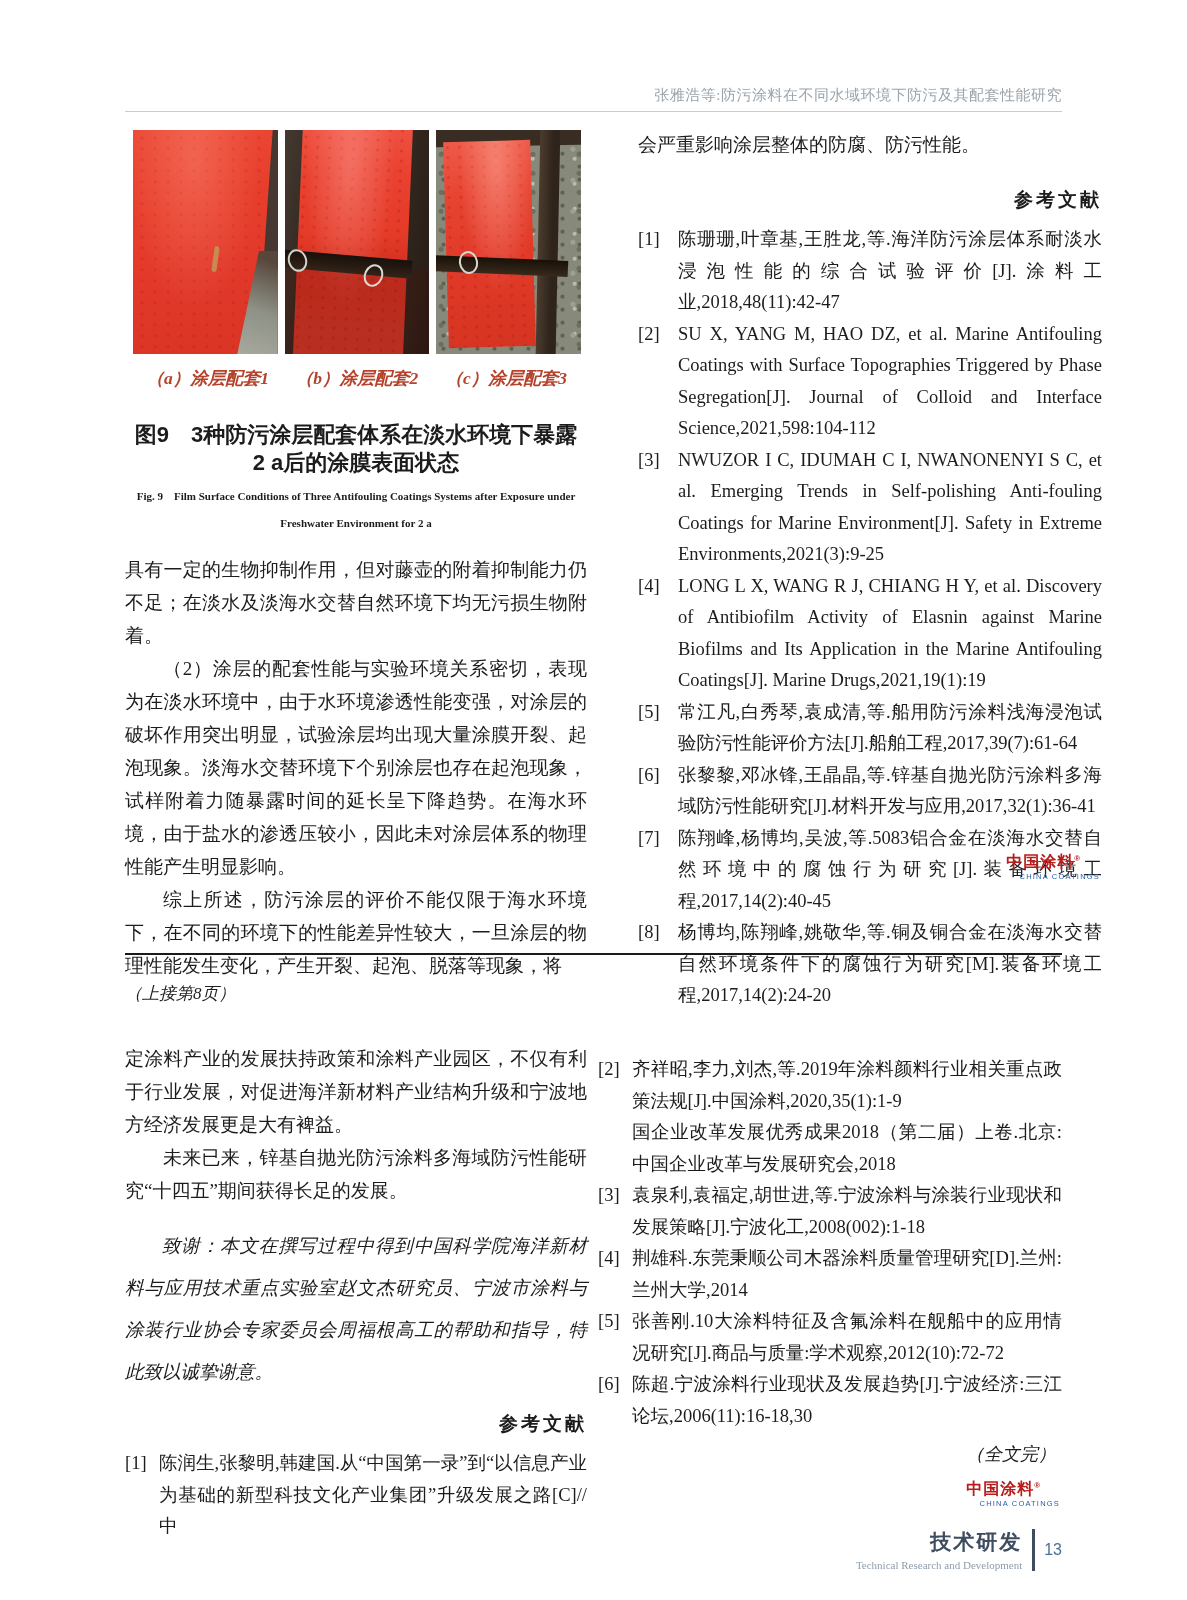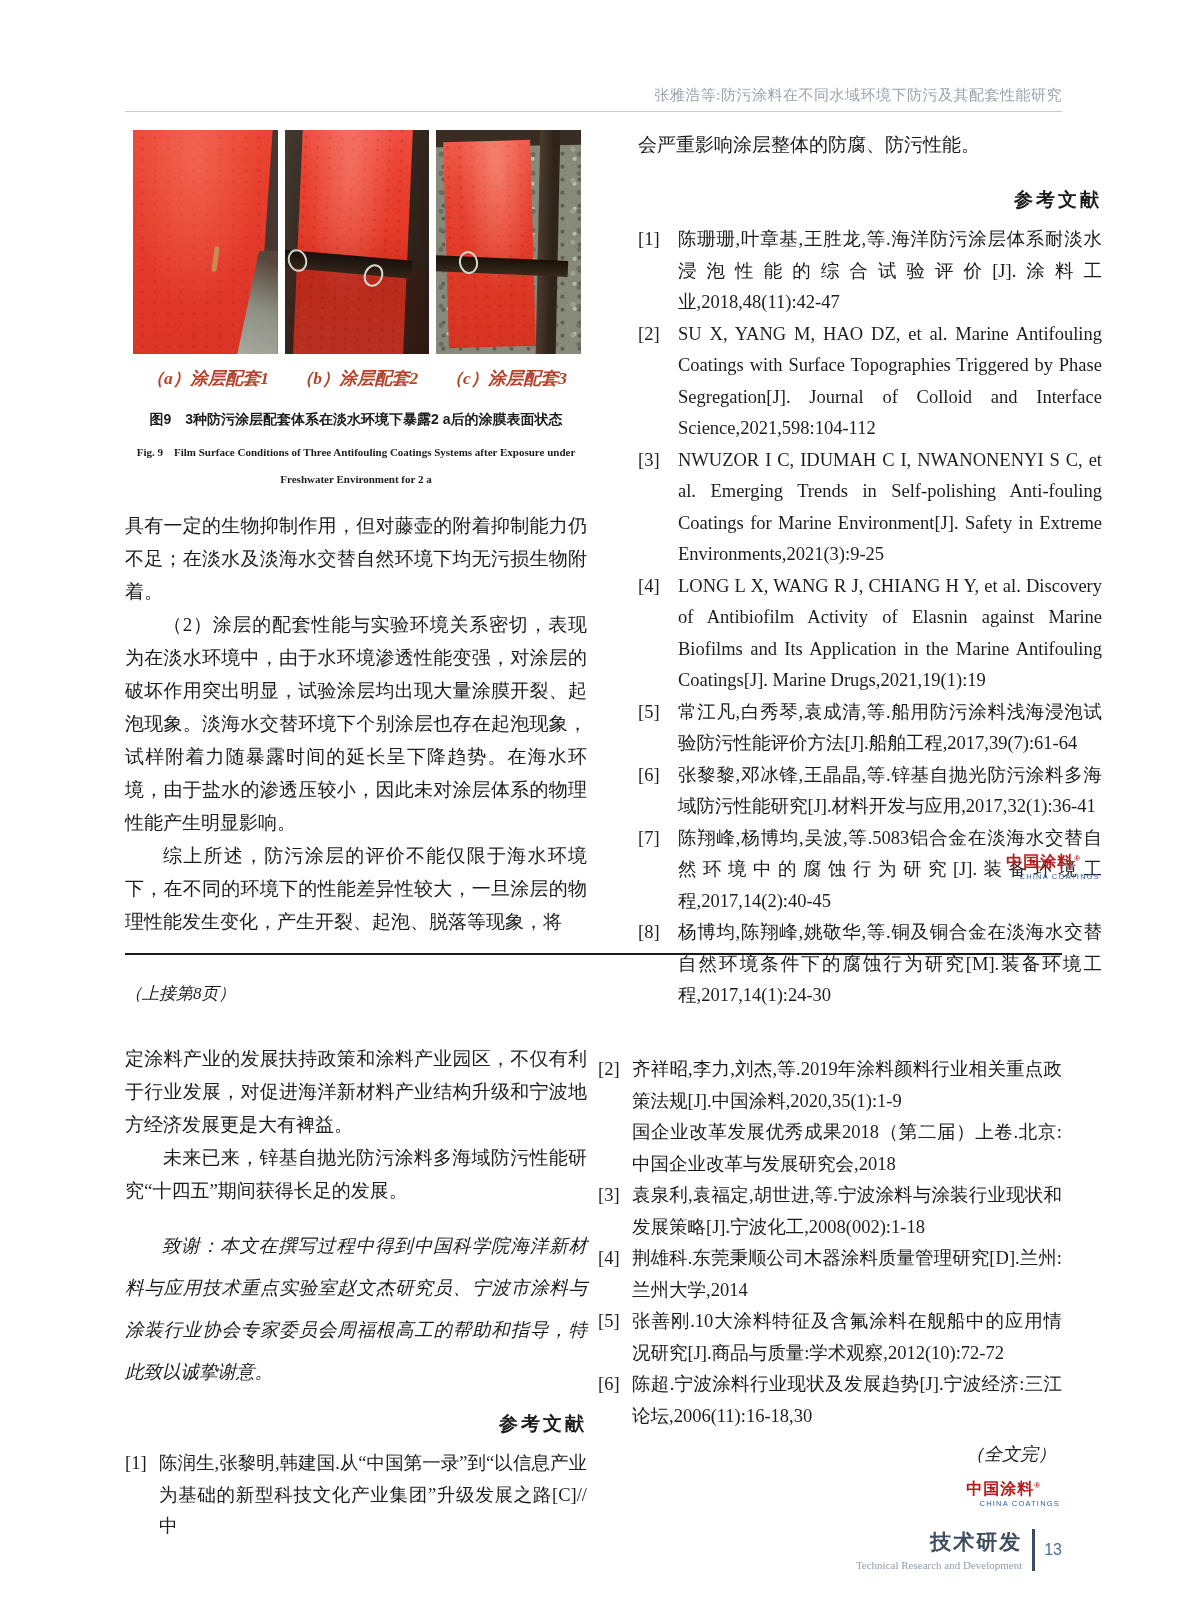--- a/index.html
+++ b/index.html
@@ -79,22 +79,22 @@
       background:linear-gradient(#181007,#382a1c);transform:rotate(2.5deg);}
   .wire{position:absolute;width:15px;height:19px;border:2.5px solid #cfd3cc;
       border-radius:50%;background:transparent;}
   .wire.w1{left:2%;top:53%;transform:rotate(-18deg);}
   .wire.w2{left:55%;top:60%;transform:rotate(24deg);border-color:#dadcd4;}
   .wire.w3{left:16%;top:54%;transform:rotate(-10deg);border-color:#d6d8d0;}
 
   .photo-labels{display:flex;margin:8px 6px 0 8px;}
   .photo-labels span{flex:1;text-align:center;font-size:17.5px;font-weight:bold;
       color:#b5432c;font-style:italic;}
-  .fig-caption-cn{margin:10px 4px 0 4px;text-align:center;font-weight:bold;
-      font-size:14px;line-height:28px;text-indent:0;
+  .fig-caption-cn{margin:26px 4px 0 4px;text-align:center;font-weight:bold;
+      font-size:22px;line-height:28px;text-indent:0;
       font-family:"Liberation Sans","DejaVu Sans",sans-serif;}
   .fig-caption-en{margin:6px 0 0 0;text-align:center;font-weight:bold;
       font-size:11px;line-height:27px;text-indent:0;}
   .fig-body-gap{height:16px;}
 
   
   .refs-title{text-align:right;font-weight:bold;font-size:19px;
       letter-spacing:3px;margin:22px 0 8px 0;
       font-family:"Liberation Sans","DejaVu Sans",sans-serif;}
   .ref{display:flex;font-size:18.5px;line-height:31.5px;}
@@ -207,21 +207,21 @@
     <div class="ref">
       <span class="ref-num">[6]</span>
       <span class="ref-text">张黎黎,邓冰锋,王晶晶,等.锌基自抛光防污涂料多海域防污性能研究[J].材料开发与应用,2017,32(1):36-41</span>
     </div>
     <div class="ref">
       <span class="ref-num">[7]</span>
       <span class="ref-text">陈翔峰,杨博均,吴波,等.5083铝合金在淡海水交替自然环境中的腐蚀行为研究[J].装备环境工程,2017,14(2):40-45</span>
     </div>
     <div class="ref">
       <span class="ref-num">[8]</span>
-      <span class="ref-text">杨博均,陈翔峰,姚敬华,等.铜及铜合金在淡海水交替自然环境条件下的腐蚀行为研究[M].装备环境工程,2017,14(1):24-30</span>
+      <span class="ref-text">杨博均,陈翔峰,姚敬华,等.铜及铜合金在淡海水交替自然环境条件下的腐蚀行为研究[M].装备环境工程,2017,14(2):24-20</span>
     </div>
 
     <div class="logo logo-top">
       <div class="logo-cn"><span>中国涂料</span><sup>®</sup></div>
       <div class="logo-en">CHINA COATINGS</div>
     </div>
   </div>
 
   <div class="section-divider"></div>
   <div class="continued-note">（上接第8页）</div>

